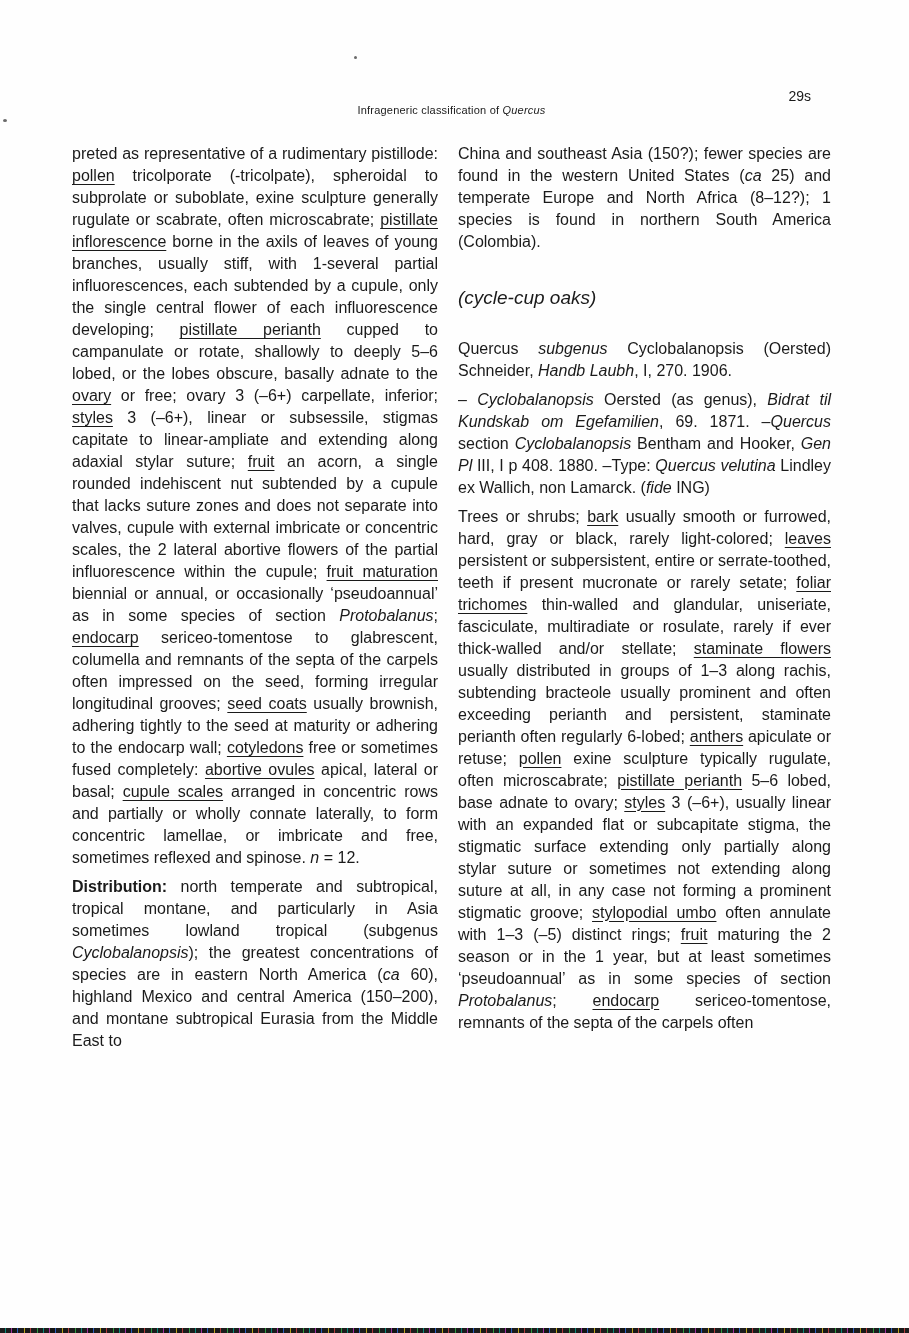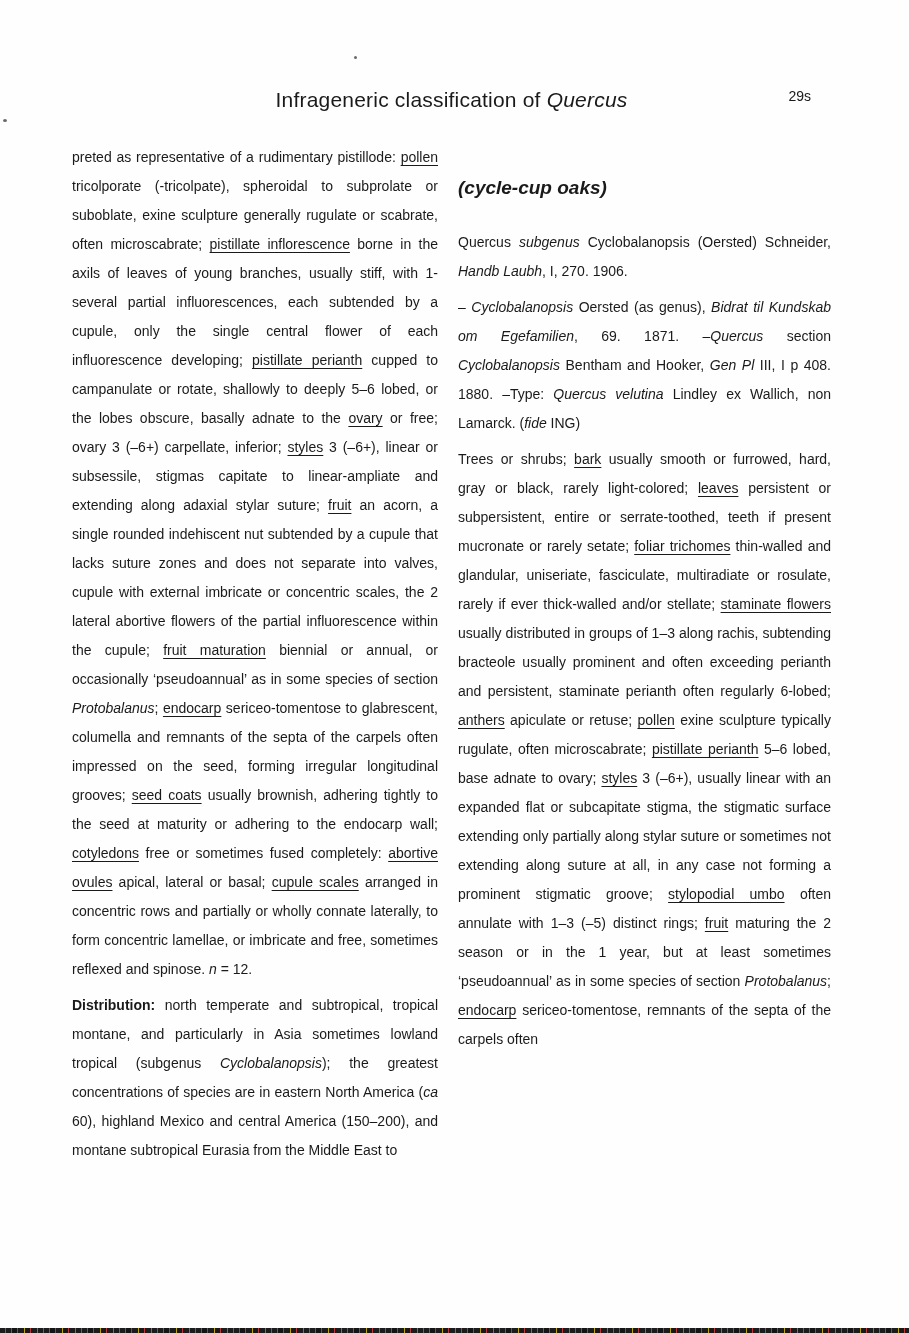--- a/index.html
+++ b/index.html
@@ -8,30 +8,30 @@
     position:relative;
     width:909px;height:1333px;
     background:#fefefe;
     color:#1a1a1a;
     font-family:"Liberation Sans","DejaVu Sans",sans-serif;
     overflow:hidden;
   }
   .running-header{position:absolute;top:88px;left:72px;width:759px;height:24px;}
   .header-title{
     position:absolute;left:0;width:100%;text-align:center;
-    font-size:21px;letter-spacing:.2px;
+    font-size:11px;letter-spacing:.2px;margin-top:16px;
   }
   .page-number{position:absolute;right:20px;top:0;font-size:14px;}
   .col{position:absolute;top:143px;}
   .col-left{left:72px;width:366px;}
   .col-right{left:458px;width:373px;}
   .col p{
     margin:0 0 7px 0;
-    font-size:14px;
-    line-height:29px;
+    font-size:16px;
+    line-height:22px;
     text-align:justify;
   }
   .subgenus-heading{
     margin:32px 0 26px 0;
     font-size:19px;
     line-height:26.5px;
     font-weight:normal;
     text-align:left;
   }
   .hline{display:block;}
@@ -58,23 +58,24 @@
     <div class="header-title"><span>Infrageneric classification of </span><span style="font-style: italic;">Quercus</span></div>
     <div class="page-number">29s</div>
   </div>
 
   <div class="col col-left">
     <p><span>preted as representative of a rudimentary pistillode: </span><span style="text-decoration: underline; text-underline-offset: 3px;">pollen</span><span> tricolporate (-tricolpate), spheroidal to subprolate or suboblate, exine sculpture generally rugulate or scabrate, often microscabrate; </span><span style="text-decoration: underline; text-underline-offset: 3px;">pistillate inflorescence</span><span> borne in the axils of leaves of young branches, usually stiff, with 1-several partial influorescences, each subtended by a cupule, only the single central flower of each influorescence developing; </span><span style="text-decoration: underline; text-underline-offset: 3px;">pistillate perianth</span><span> cupped to campanulate or rotate, shallowly to deeply 5–6 lobed, or the lobes obscure, basally adnate to the </span><span style="text-decoration: underline; text-underline-offset: 3px;">ovary</span><span> or free; ovary 3 (–6+) carpellate, inferior; </span><span style="text-decoration: underline; text-underline-offset: 3px;">styles</span><span> 3 (–6+), linear or subsessile, stigmas capitate to linear-ampliate and extending along adaxial stylar suture; </span><span style="text-decoration: underline; text-underline-offset: 3px;">fruit</span><span> an acorn, a single rounded indehiscent nut subtended by a cupule that lacks suture zones and does not separate into valves, cupule with external imbricate or concentric scales, the 2 lateral abortive flowers of the partial influorescence within the cupule; </span><span style="text-decoration: underline; text-underline-offset: 3px;">fruit maturation</span><span> biennial or annual, or occasionally ‘pseudoannual’ as in some species of section </span><span style="font-style: italic;">Protobalanus</span><span>; </span><span style="text-decoration: underline; text-underline-offset: 3px;">endocarp</span><span> sericeo-tomentose to glabrescent, columella and remnants of the septa of the carpels often impressed on the seed, forming irregular longitudinal grooves; </span><span style="text-decoration: underline; text-underline-offset: 3px;">seed coats</span><span> usually brownish, adhering tightly to the seed at maturity or adhering to the endocarp wall; </span><span style="text-decoration: underline; text-underline-offset: 3px;">cotyledons</span><span> free or sometimes fused completely: </span><span style="text-decoration: underline; text-underline-offset: 3px;">abortive ovules</span><span> apical, lateral or basal; </span><span style="text-decoration: underline; text-underline-offset: 3px;">cupule scales</span><span> arranged in concentric rows and partially or wholly connate laterally, to form concentric lamellae, or imbricate and free, sometimes reflexed and spinose. </span><span style="font-style: italic;">n</span><span> = 12.</span></p>
     <p><span style="font-weight: bold;">Distribution:</span><span> north temperate and subtropical, tropical montane, and particularly in Asia sometimes lowland tropical (subgenus </span><span style="font-style: italic;">Cyclobalanopsis</span><span>); the greatest concentrations of species are in eastern North America (</span><span style="font-style: italic;">ca</span><span> 60), highland Mexico and central America (150–200), and montane subtropical Eurasia from the Middle East to</span></p>
   </div>
 
   <div class="col col-right">
+    <p><span>China and southeast Asia (150?); fewer species are found in the western United States (</span><span style="font-style: italic;">ca</span><span> 25) and temperate Europe and North Africa (8–12?); 1 species is found in northern South America (Colombia).</span></p>
 
     <h2 class="subgenus-heading">
-      <span class="hline"><span style="font-weight: bold; font-style: italic;">(cycle-cup oaks)</span></span>
+      <span class="hline"><span style="font-weight: normal; font-style: italic;">(cycle-cup oaks)</span></span>
     </h2>
 
     <p><span>Quercus </span><span style="font-style: italic;">subgenus</span><span> Cyclobalanopsis (Oersted) Schneider, </span><span style="font-style: italic; margin-top: 48px;">Handb Laubh</span><span>, I, 270. 1906.</span></p>
     <p><span>– </span><span style="font-style: italic;">Cyclobalanopsis</span><span> Oersted (as genus), </span><span style="font-style: italic;">Bidrat til Kundskab om Egefamilien</span><span>, 69. 1871. –</span><span style="font-style: italic;">Quercus</span><span> section </span><span style="font-style: italic;">Cyclobalanopsis</span><span> Bentham and Hooker, </span><span style="font-style: italic;">Gen Pl</span><span> III, I p 408. 1880. –Type: </span><span style="font-style: italic;">Quercus velutina</span><span> Lindley ex Wallich, non Lamarck. (</span><span style="font-style: italic;">fide</span><span> ING)</span></p>
     <p><span>Trees or shrubs; </span><span style="text-decoration: underline; text-underline-offset: 3px;">bark</span><span> usually smooth or furrowed, hard, gray or black, rarely light-colored; </span><span style="text-decoration: underline; text-underline-offset: 3px;">leaves</span><span> persistent or subpersistent, entire or serrate-toothed, teeth if present mucronate or rarely setate; </span><span style="text-decoration: underline; text-underline-offset: 3px;">foliar trichomes</span><span> thin-walled and glandular, uniseriate, fasciculate, multiradiate or rosulate, rarely if ever thick-walled and/or stellate; </span><span style="text-decoration: underline; text-underline-offset: 3px;">staminate flowers</span><span> usually distributed in groups of 1–3 along rachis, subtending bracteole usually prominent and often exceeding perianth and persistent, staminate perianth often regularly 6-lobed; </span><span style="text-decoration: underline; text-underline-offset: 3px;">anthers</span><span> apiculate or retuse; </span><span style="text-decoration: underline; text-underline-offset: 3px;">pollen</span><span> exine sculpture typically rugulate, often microscabrate; </span><span style="text-decoration: underline; text-underline-offset: 3px;">pistillate perianth</span><span> 5–6 lobed, base adnate to ovary; </span><span style="text-decoration: underline; text-underline-offset: 3px;">styles</span><span> 3 (–6+), usually linear with an expanded flat or subcapitate stigma, the stigmatic surface extending only partially along stylar suture or sometimes not extending along suture at all, in any case not forming a prominent stigmatic groove; </span><span style="text-decoration: underline; text-underline-offset: 3px;">stylopodial umbo</span><span> often annulate with 1–3 (–5) distinct rings; </span><span style="text-decoration: underline; text-underline-offset: 3px;">fruit</span><span> maturing the 2 season or in the 1 year, but at least sometimes ‘pseudoannual’ as in some species of section </span><span style="font-style: italic;">Protobalanus</span><span>; </span><span style="text-decoration: underline; text-underline-offset: 3px;">endocarp</span><span> sericeo-tomentose, remnants of the septa of the carpels often</span></p>
   </div>
 
   <div class="speck speck-top"></div>
   <div class="speck speck-left"></div>
   <div class="scan-noise-band"></div>

